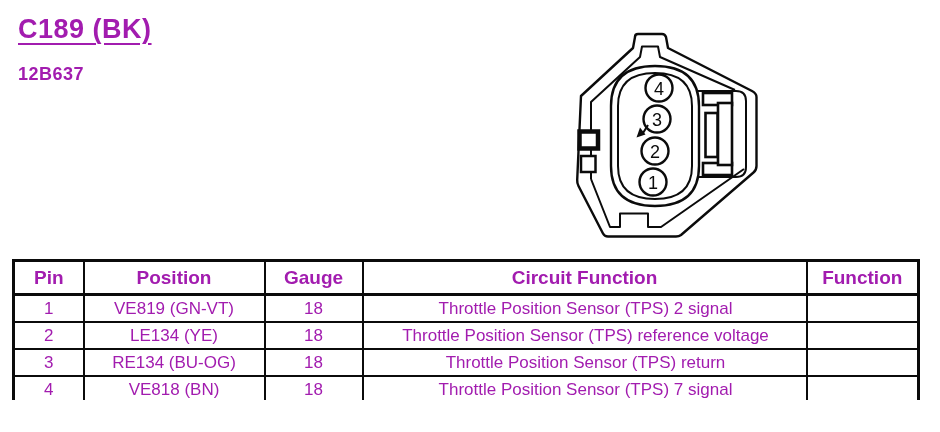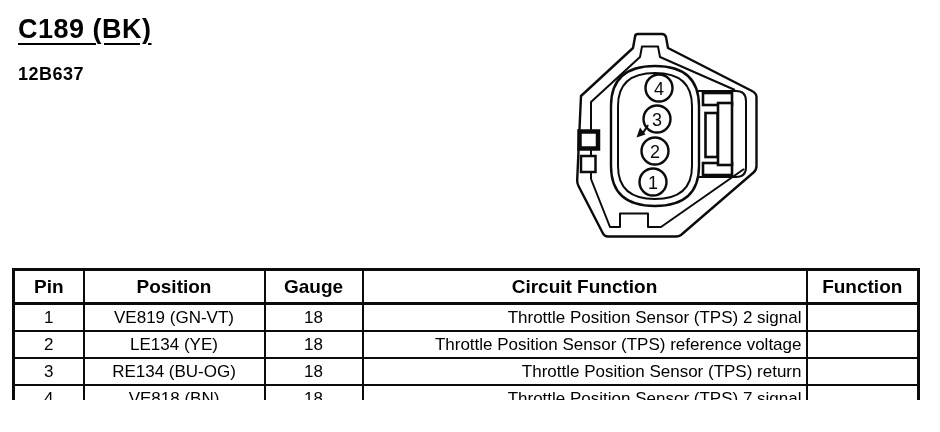--- a/index.html
+++ b/index.html
@@ -1,48 +1,48 @@
 <!DOCTYPE html>
 <html><head>
 <meta charset="utf-8">
 <style>
   html,body{margin:0;padding:0;background:#fff;}
   #page{
     position:relative;width:940px;height:400px;background:#fff;overflow:hidden;
-    font-family:"Liberation Sans", sans-serif;color:#000000;border-radius:12px;
+    font-family:"Liberation Sans", sans-serif;color:#a21caf;border-radius:12px;
   }
   
   .hdr{position:absolute;left:18px;}
   #connector-id{
     top:14px;font-size:27px;font-weight:bold;letter-spacing:.5px;
     text-decoration:underline;text-decoration-thickness:2px;text-underline-offset:5px;
   }
   #part-number{top:64px;font-size:18px;font-weight:bold;letter-spacing:.5px;}
   #part-desc{top:98px;font-size:18px;}
   
   #connector-svg{position:absolute;left:570px;top:26px;}
   .ln{fill:none;stroke:#0b0b0b;stroke-width:2.4px;stroke-linejoin:round;stroke-linecap:round;}
   .ln-thin{fill:none;stroke:#0b0b0b;stroke-width:2px;stroke-linejoin:round;}
   .wht{fill:#fff;stroke:#0b0b0b;stroke-width:2.6px;}
   .pin-num{font-family:"Liberation Sans",sans-serif;font-size:18px;fill:#0b0b0b;}
   
   #pinout-table{
     position:absolute;left:12px;top:259px;border-collapse:collapse;
-    table-layout:fixed;width:905px;background:#fff;margin-top:9px;
+    table-layout:fixed;width:905px;background:#fff;
   }
   #pinout-table th,#pinout-table td{
     border:2px solid #0b0b0b;overflow:hidden;white-space:nowrap;
     font-family:"Liberation Sans",sans-serif;
   }
   #pinout-table th{
     font-size:19px;font-weight:bold;text-align:center;height:29px;
     border-bottom-width:3px;
   }
   #pinout-table td{font-size:17px;height:25px;text-align:center;padding:0 4px;}
-  #pinout-table td.fn{text-align:right;padding-left:6px;}
+  #pinout-table td.fn{text-align:center;padding-left:6px;}
   #pinout-table{border:3px solid #0b0b0b;}
 </style>
 </head>
 <body>
 
 <div id="page">
 
   <div class="hdr" id="connector-id">C189 (BK)</div>
   <div class="hdr" id="part-number">12B637</div>
 

